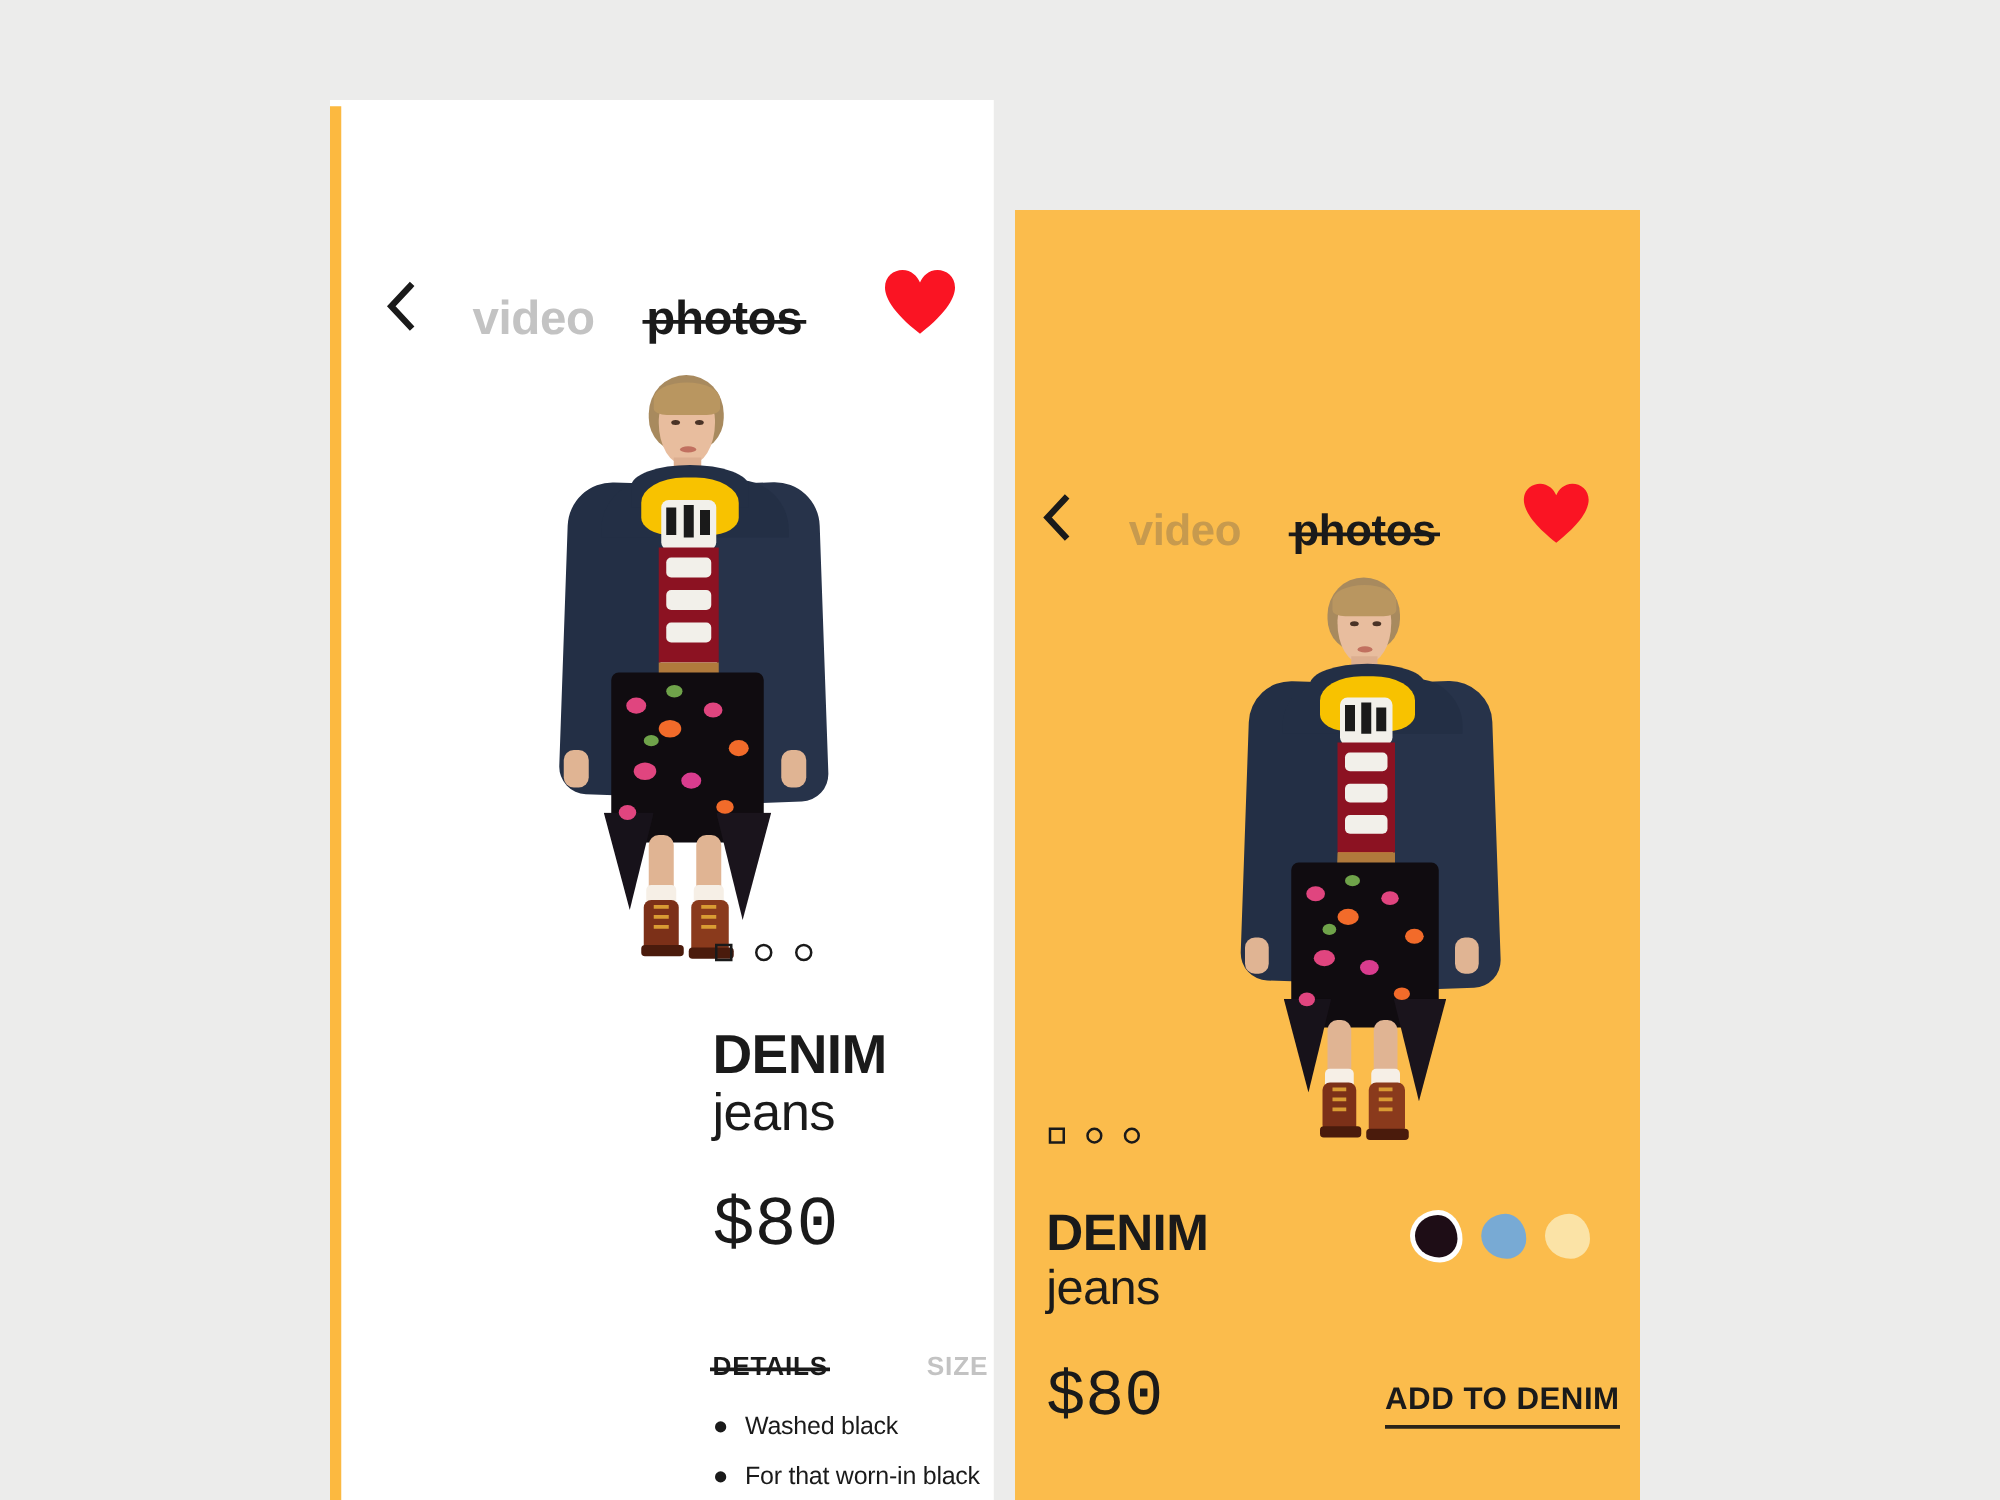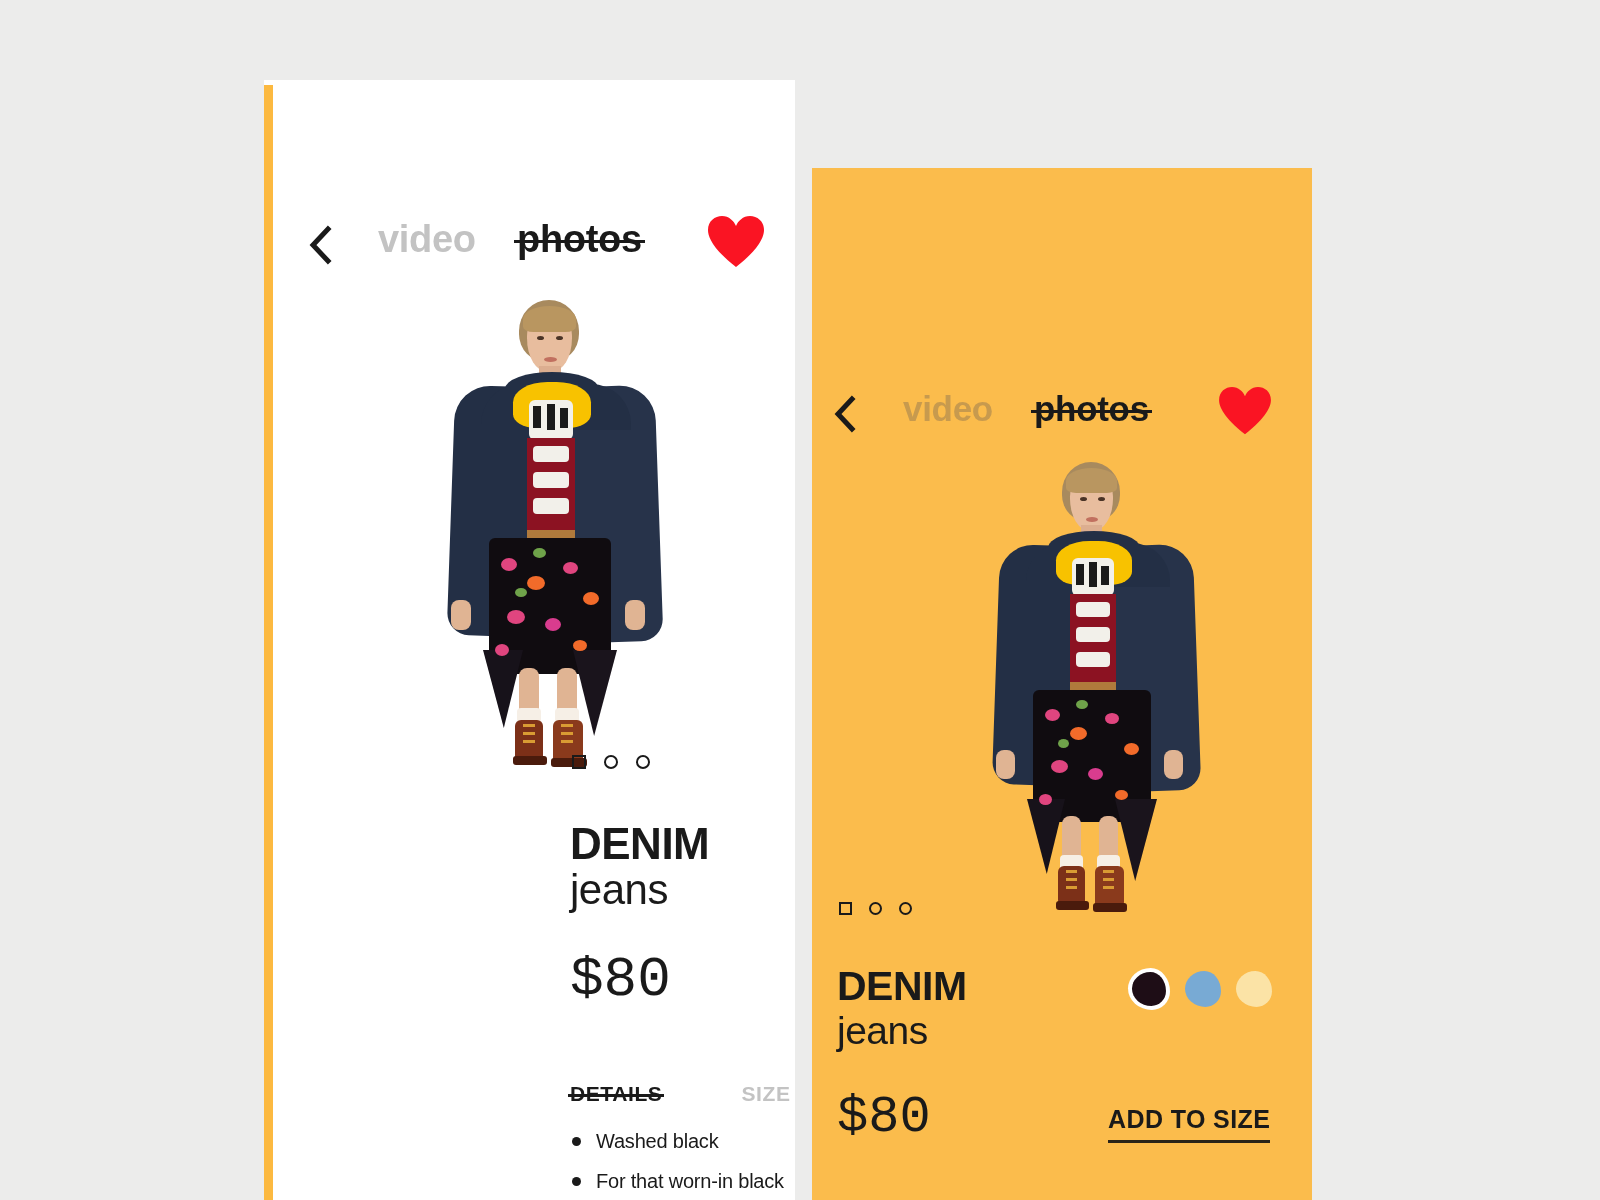--- a/index.html
+++ b/index.html
@@ -22,20 +22,21 @@
   
   .topbar {
     position: absolute; left: 0; right: 0;
     display: flex; align-items: center;
   }
   .back-ico { display: block; }
   .tab-txt {
     font-weight: 700;
     letter-spacing: -0.3px;
     white-space: nowrap;
+    margin-top: 16px;
   }
   .tab-video { font-weight: 700; }
   .tab-photos { position: relative; text-align: center; }
   .tab-photos .strike {
     position: absolute; left: -3px; right: -3px; top: 52%;
     height: 3px; background: #1A1A1A;
   }
   .heart { display: block; }
 
   
@@ -324,17 +325,17 @@
     <div class="swatches" style="left:316px; top:800px; gap:15px;">
       <span class="sw-sel-ring" style="width:42px;height:42px;background:#FFFFFF;">
         <span class="sw" style="width:34px;height:34px;background:#1E0D16;"></span>
       </span>
       <span class="sw" style="width:36px;height:36px;background:#78AAD4;"></span>
       <span class="sw" style="width:36px;height:36px;background:#FBE3A6;"></span>
     </div>
 
     <div class="p-price" style="position:absolute;left:25px;top:924px;font-size:52px;color:#1A1A1A;">$80</div>
 
-    <div class="cart-btn" style="left:296px;top:937px;font-size:25px;color:#1A1A1A;border-bottom:3px solid #2A2419;cursor:pointer;">ADD TO SIZE</div>
+    <div class="cart-btn" style="left:296px;top:937px;font-size:25px;color:#1A1A1A;border-bottom:3px solid #2A2419;cursor:pointer;">ADD TO DENIM</div>
 
   </div>
 
 </div>
 
 </body></html>

